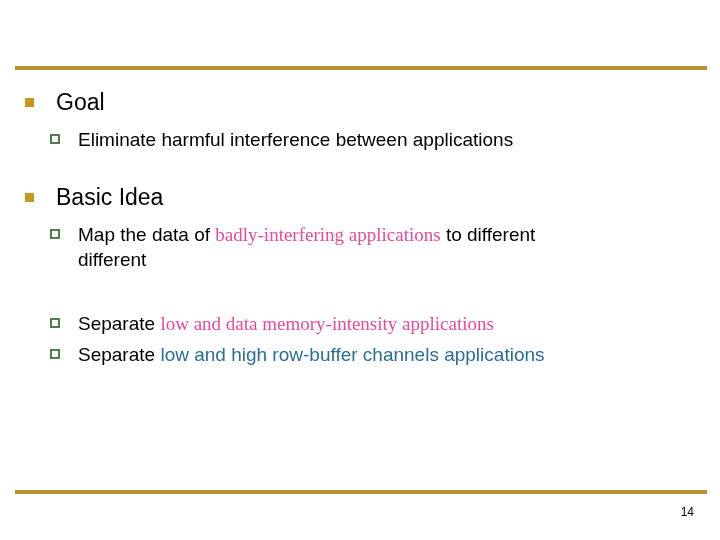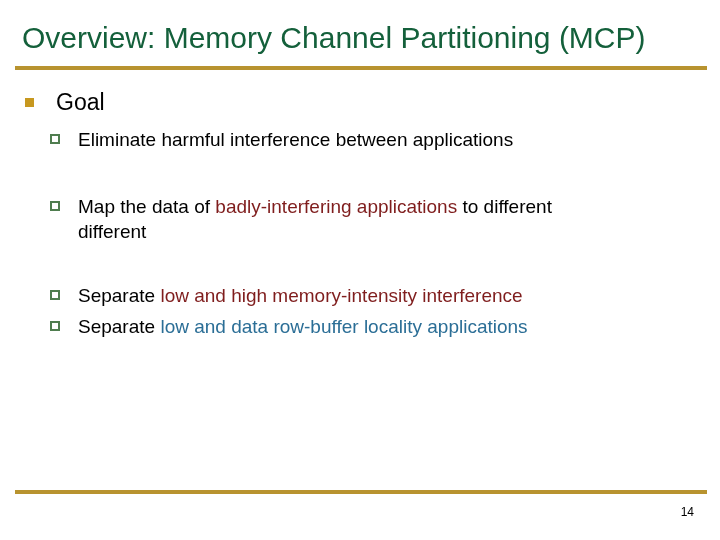--- a/index.html
+++ b/index.html
@@ -88,74 +88,77 @@
     border: 2px solid #4f7d4f;
     background: #ffffff;
     box-sizing: content-box;
   }
 
   .gap-sm { height: 11px; }
   .gap-md { height: 28px; }
   .gap-lg { height: 31px; }
   .gap-xs { height: 6px; }
 
-  .t-red  { color: #7f1d1d; }
+  .t-red  { color: #ec4899; font-family: Liberation Serif, serif; }
   .t-blue { color: #2b6e96; }
   .t-black { color: #000000; }
 
   
   .page-number {
     position: absolute;
     right: 26px;
     top: 505px;
     font-size: 12px;
     color: #000000;
     z-index: 3;
   }
 </style>
 </head>
 <body>
 
 <div id="slide">
 
-  <div class="slide-title">Overview: Memory Channel Partitioning (MCP)</div>
 
   <div class="rule rule-top"></div>
 
   <div class="body-content">
 
     <div class="lvl1">
       <span class="bullet-sq"></span>
       <span>Goal</span>
     </div>
     <div class="gap-sm"></div>
     <div class="lvl2">
       <span class="bullet-hollow"></span>
       <span class="t-black">Eliminate harmful interference between applications</span>
     </div>
 
     <div class="gap-lg"></div>
 
+    <div class="lvl1">
+      <span class="bullet-sq"></span>
+      <span>Basic Idea</span>
+    </div>
     <div class="gap-sm"></div>
     <div class="lvl2">
       <span class="bullet-hollow"></span>
       <span class="t-black">Map the data of </span><span class="t-red">badly-interfering applications</span><span class="t-black"> to different different</span>
     </div>
 
     <div class="gap-md"></div>
 
     <div class="gap-sm"></div>
     <div class="lvl2">
       <span class="bullet-hollow"></span>
-      <span class="t-black">Separate </span><span class="t-red">low and high memory-intensity interference</span>
+      <span class="t-black">Separate </span><span class="t-red">low and data memory-intensity applications</span>
     </div>
     <div class="gap-xs"></div>
     <div class="lvl2">
       <span class="bullet-hollow"></span>
-      <span class="t-black">Separate </span><span class="t-blue">low and data row-buffer locality applications</span>
+      <span class="t-black">Separate </span><span class="t-blue">low and high row-buffer channels applications</span>
     </div>
 
   </div>
 
   <div class="rule rule-bottom"></div>
 
   <div class="page-number">14</div>
 
 </div>
 

